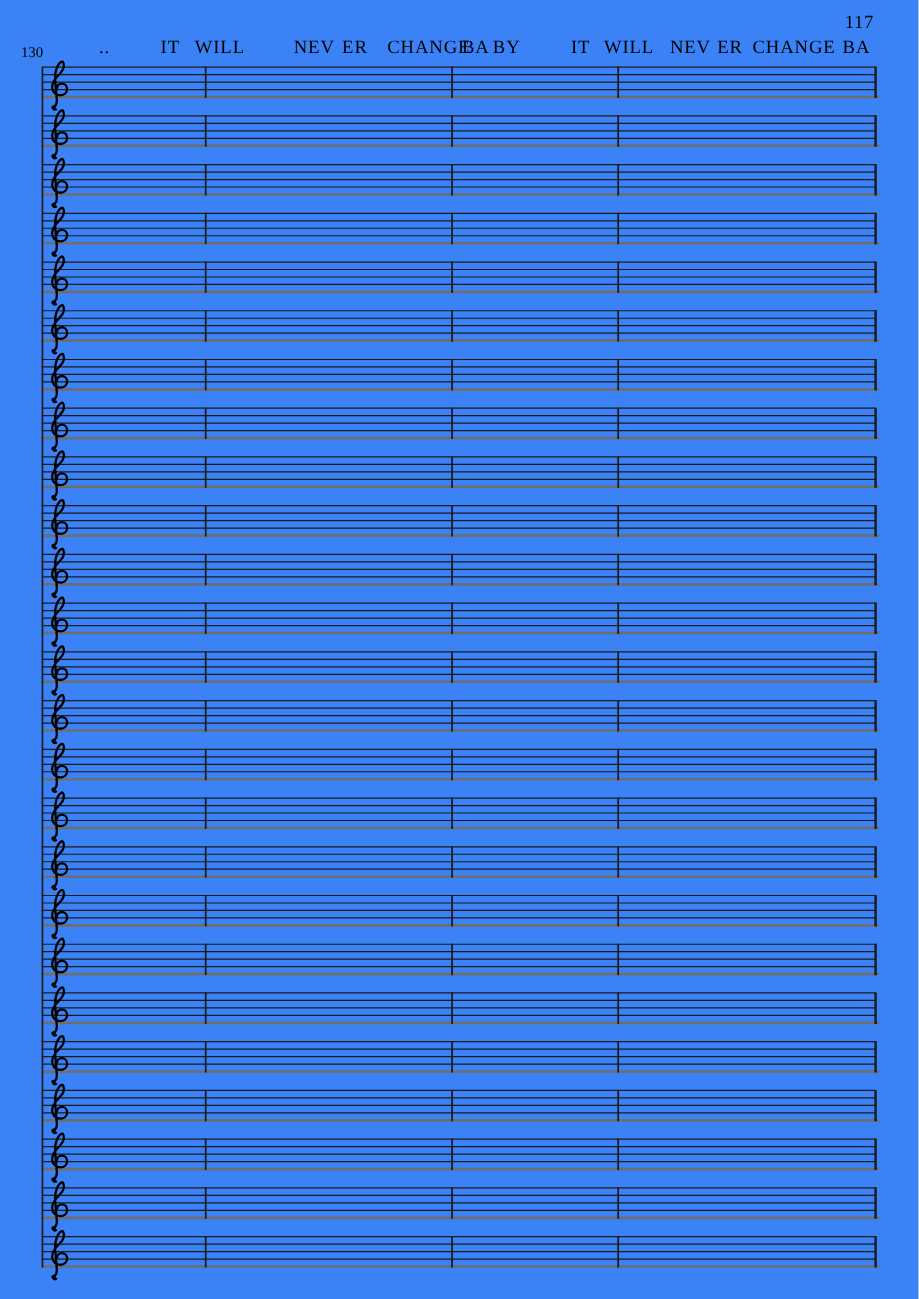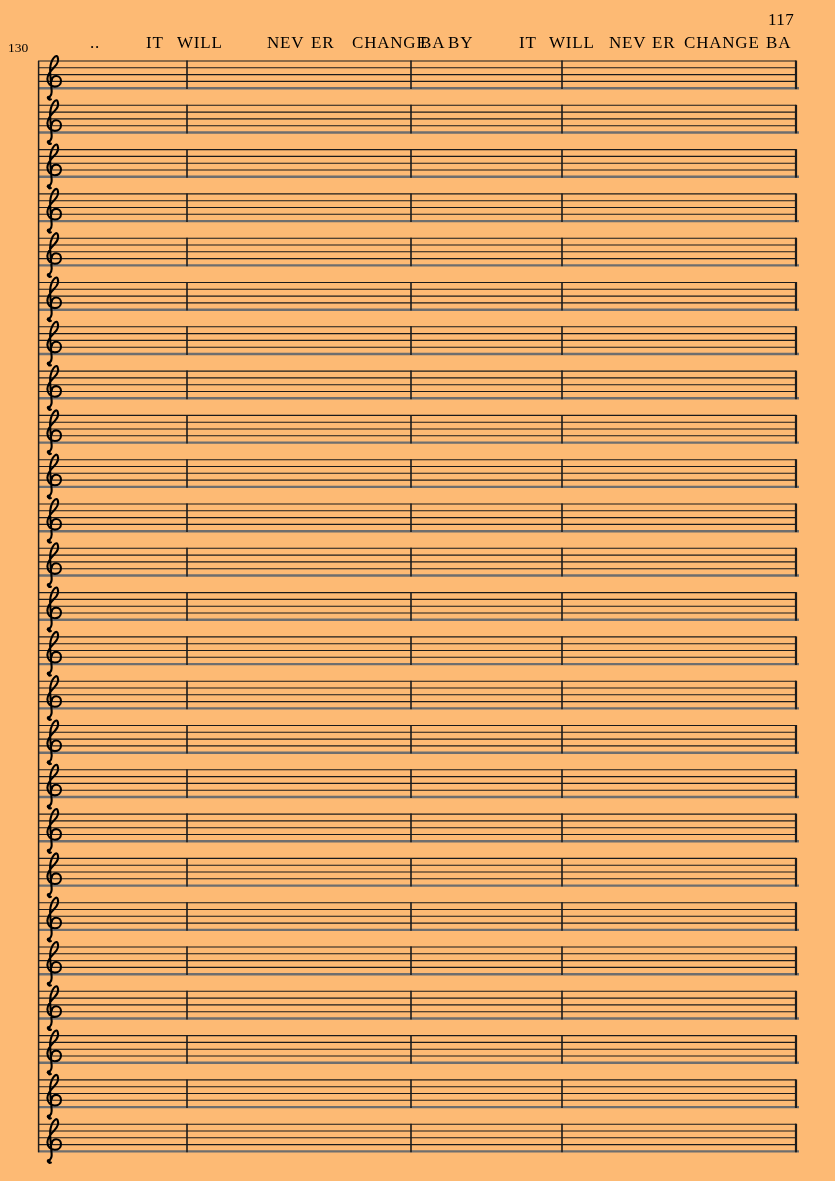--- a/index.html
+++ b/index.html
@@ -4,36 +4,36 @@
 <style>
   html, body {
     margin: 0;
     padding: 0;
     background: #ffffff;
   }
   .page {
     position: relative;
     width: 835px;
     height: 1181px;
-    background: #fdba74;
+    background: #3b82f6;
     overflow: hidden;
     font-family: "Liberation Serif", serif;
     color: #000000;
   }
   .page-number {
     position: absolute;
     top: 10px;
     left: 768px;
     font-size: 17px;
     letter-spacing: 0.5px;
   }
   .measure-number {
     position: absolute;
     top: 40px;
-    left: 8px;
+    left: 19px;
     font-size: 13.5px;
   }
   .lyrics-row {
     position: absolute;
     top: 33px;
     left: 0;
     width: 835px;
     height: 20px;
   }
   .lyric-word {

